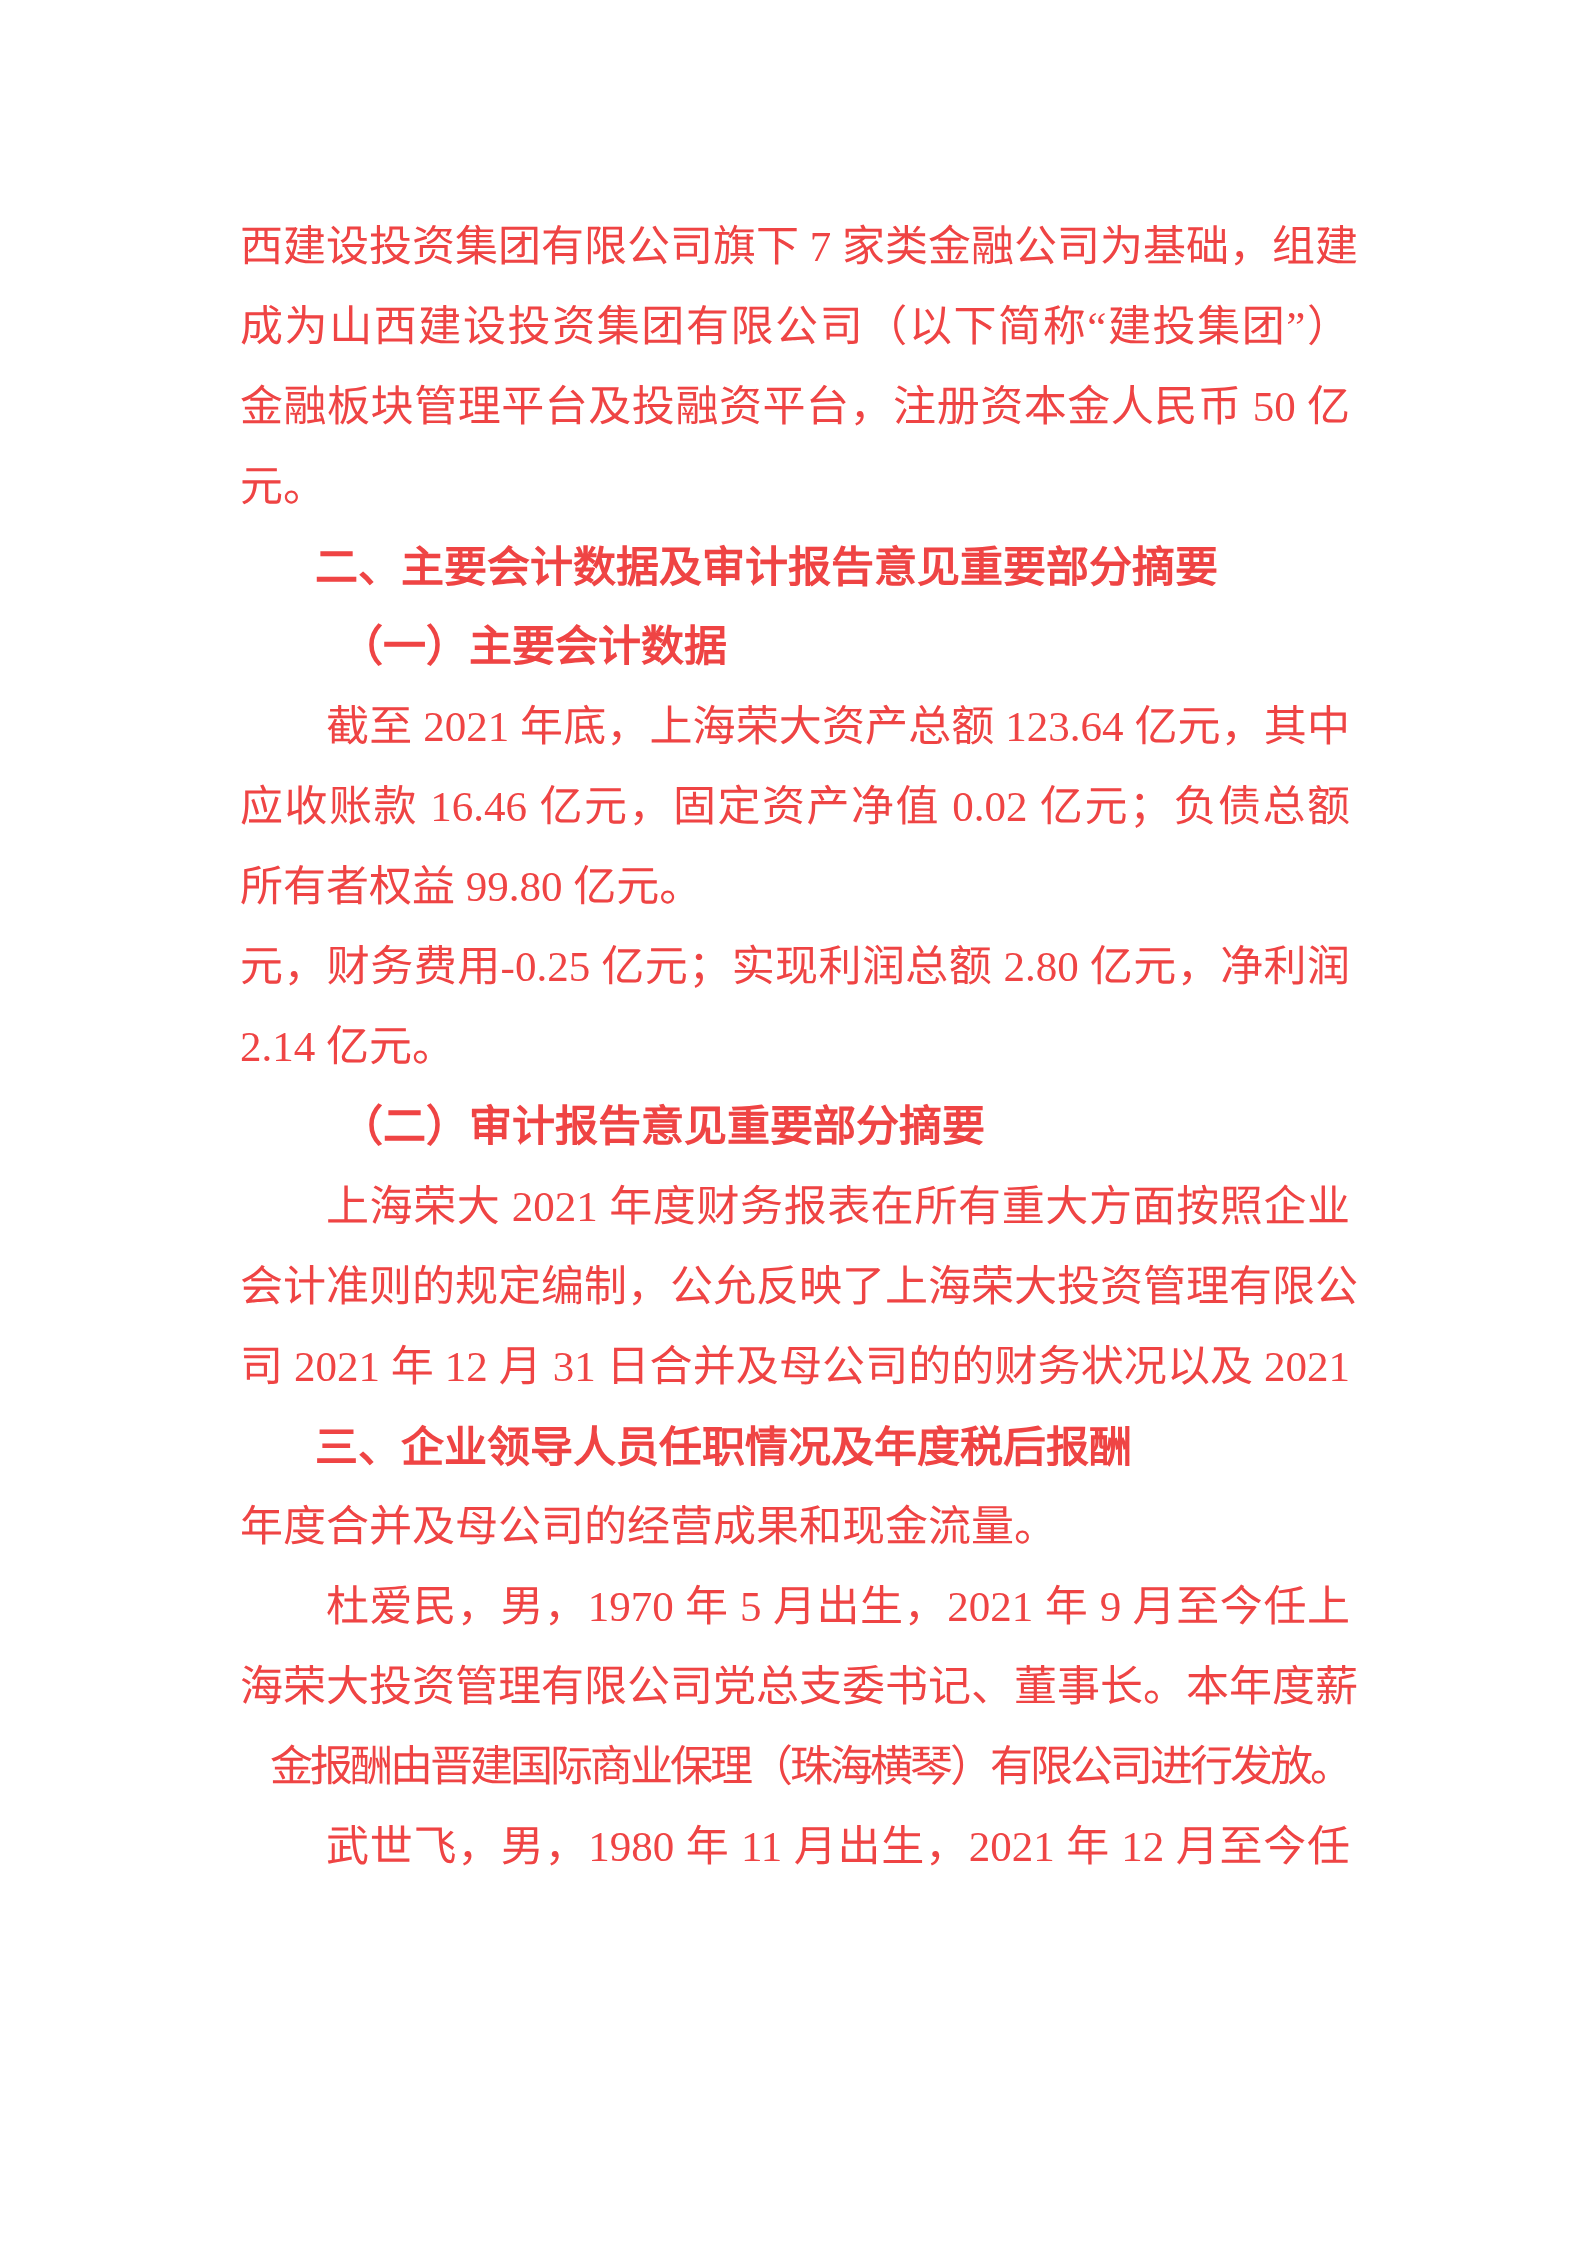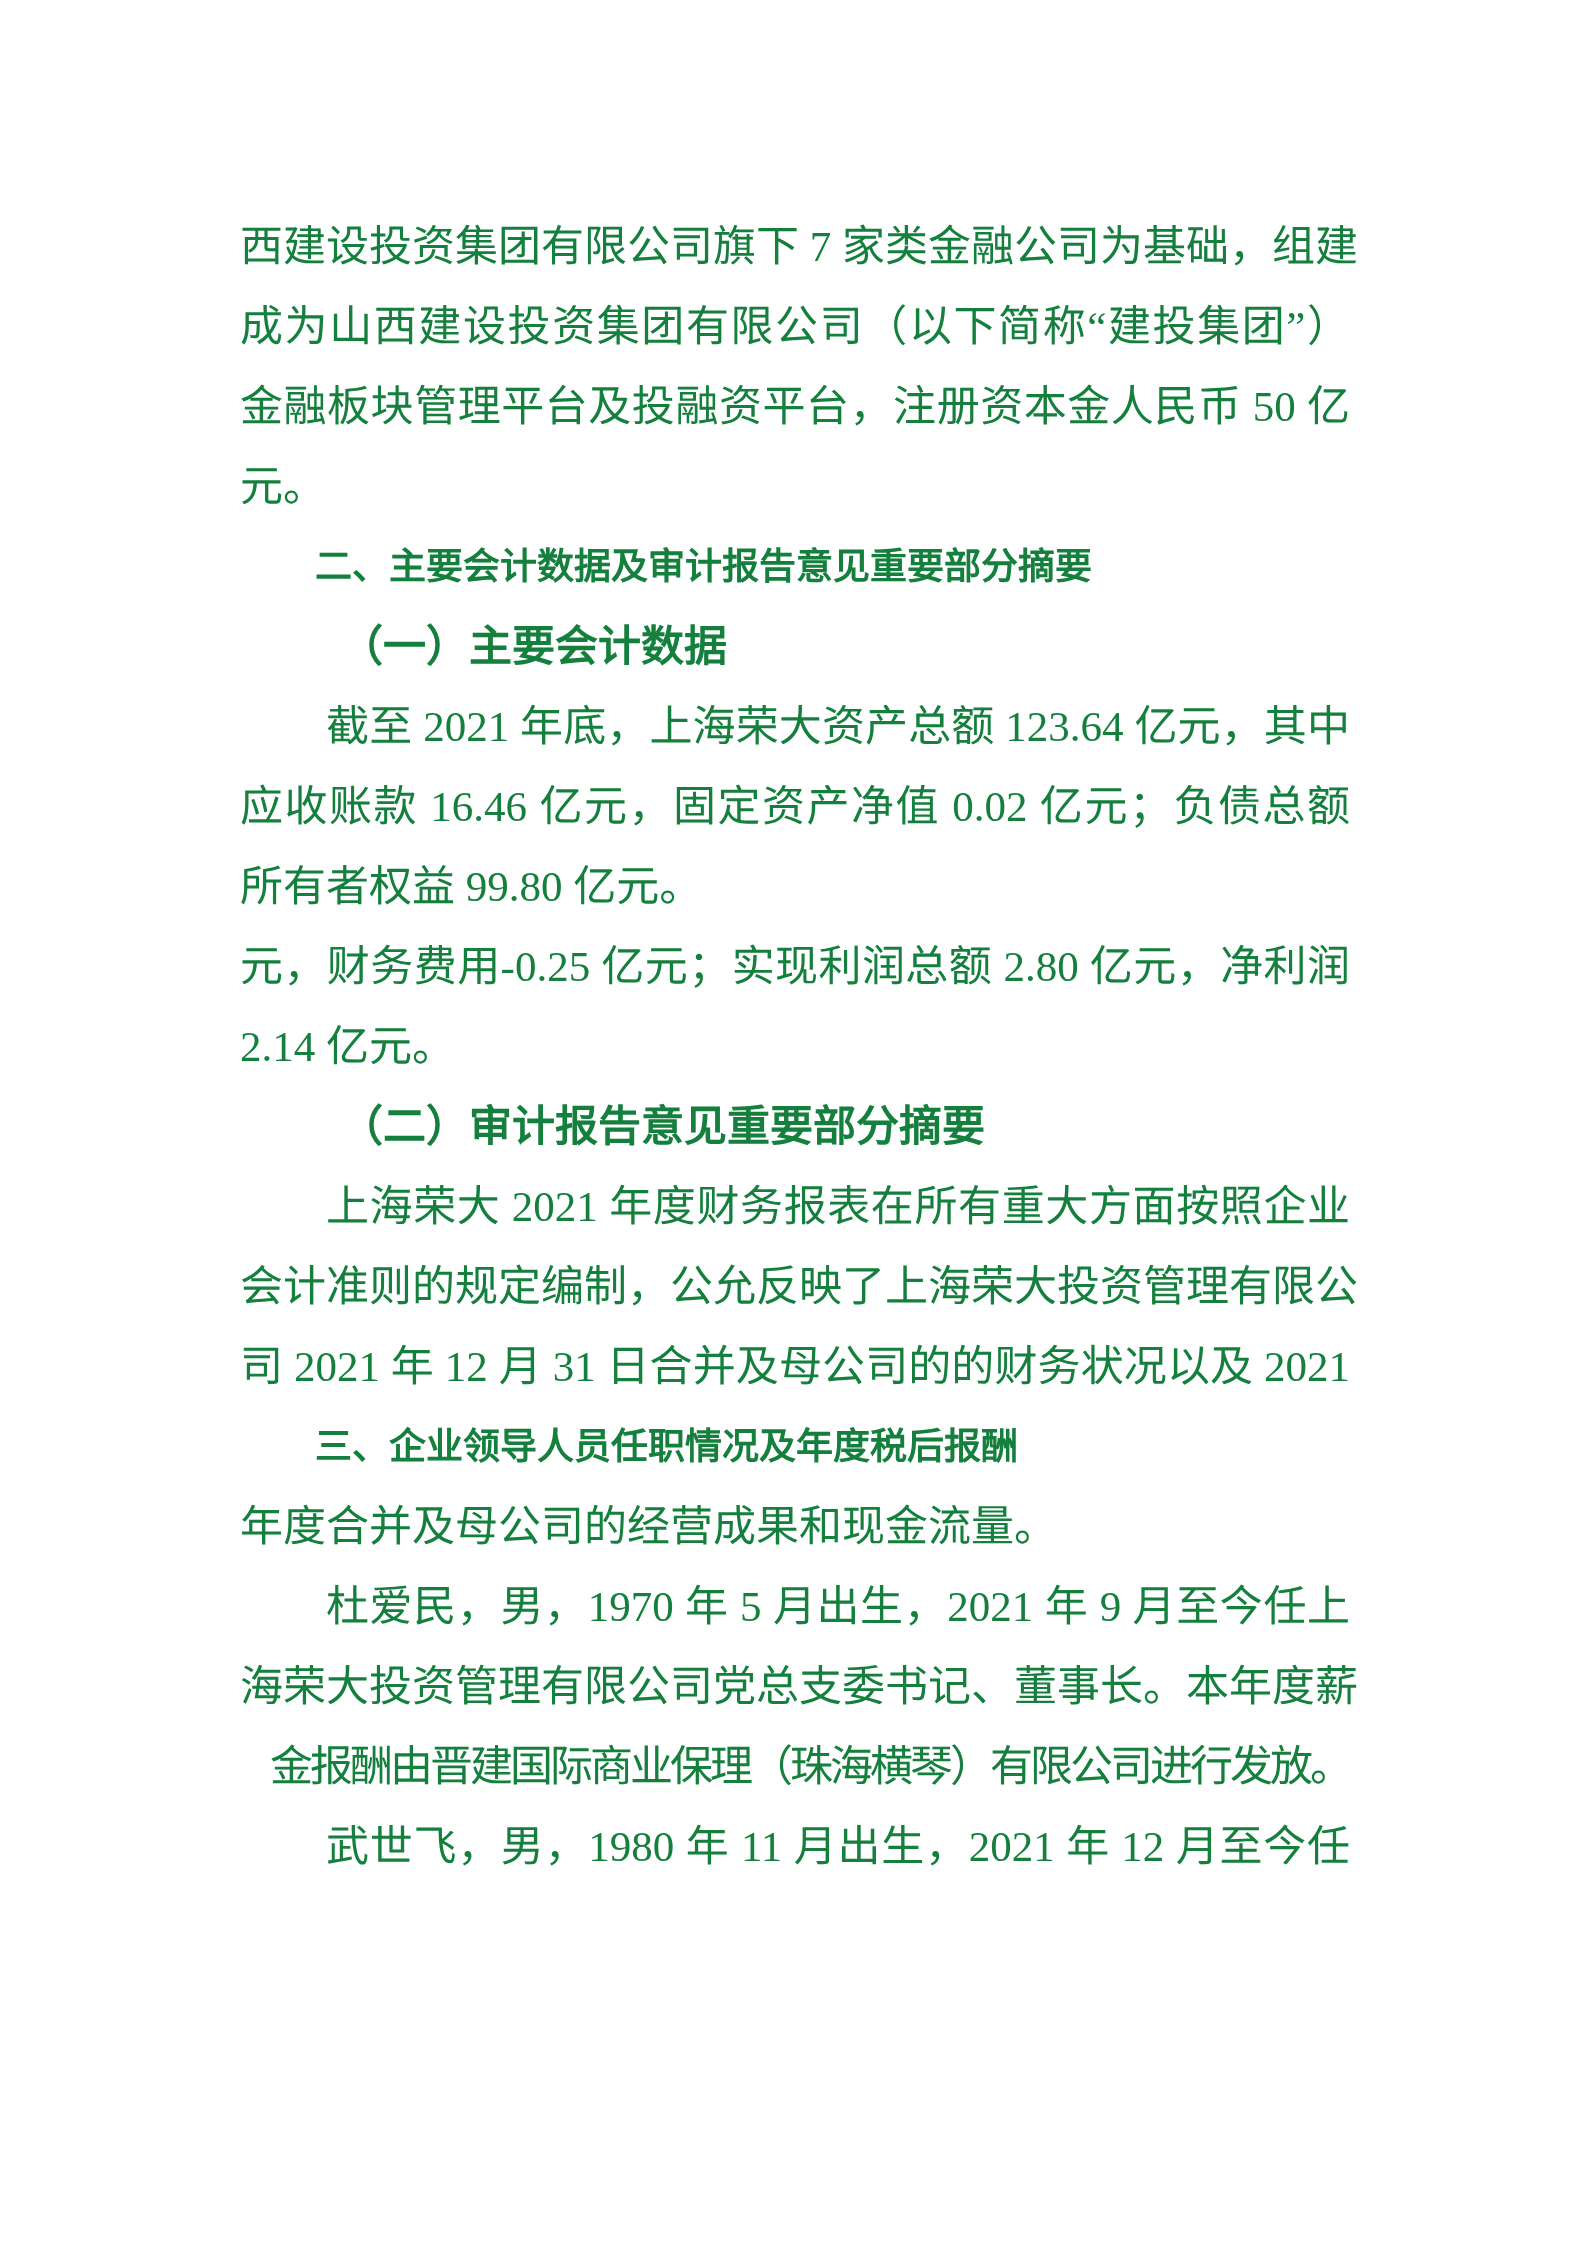--- a/index.html
+++ b/index.html
@@ -5,21 +5,21 @@
   html, body {
     margin: 0;
     padding: 0;
     background: #ffffff;
   }
   .page {
     position: relative;
     width: 1587px;
     height: 2245px;
     background: #ffffff;
-    color: #15803d;
+    color: #ef4444;
     font-family: "Liberation Serif", "DejaVu Serif", serif;
     overflow: hidden;
   }
   .doc {
     position: absolute;
     left: 240px;
     top: 207px;
     width: 1110px;
     font-size: 43px;
     line-height: 80px;
@@ -30,21 +30,21 @@
     white-space: nowrap;
   }
   .fill { text-align-last: justify; }
   .end  { text-align-last: left; }
   .indent { padding-left: 86px; }
   .deep   { padding-left: 154px; }
   .tight  { letter-spacing: -3px; margin-left: 30px; }
   .heading {
     font-family: "Liberation Sans", "DejaVu Sans", sans-serif;
     font-weight: 700;
-    font-size: 37px;
+    font-size: 43px;
     padding-left: 75px;
     text-align: right;
     text-align-last: left;
   }
   .subheading {
     font-weight: 700;
     padding-left: 100px;
     text-align: left;
     text-align-last: left;
   }

